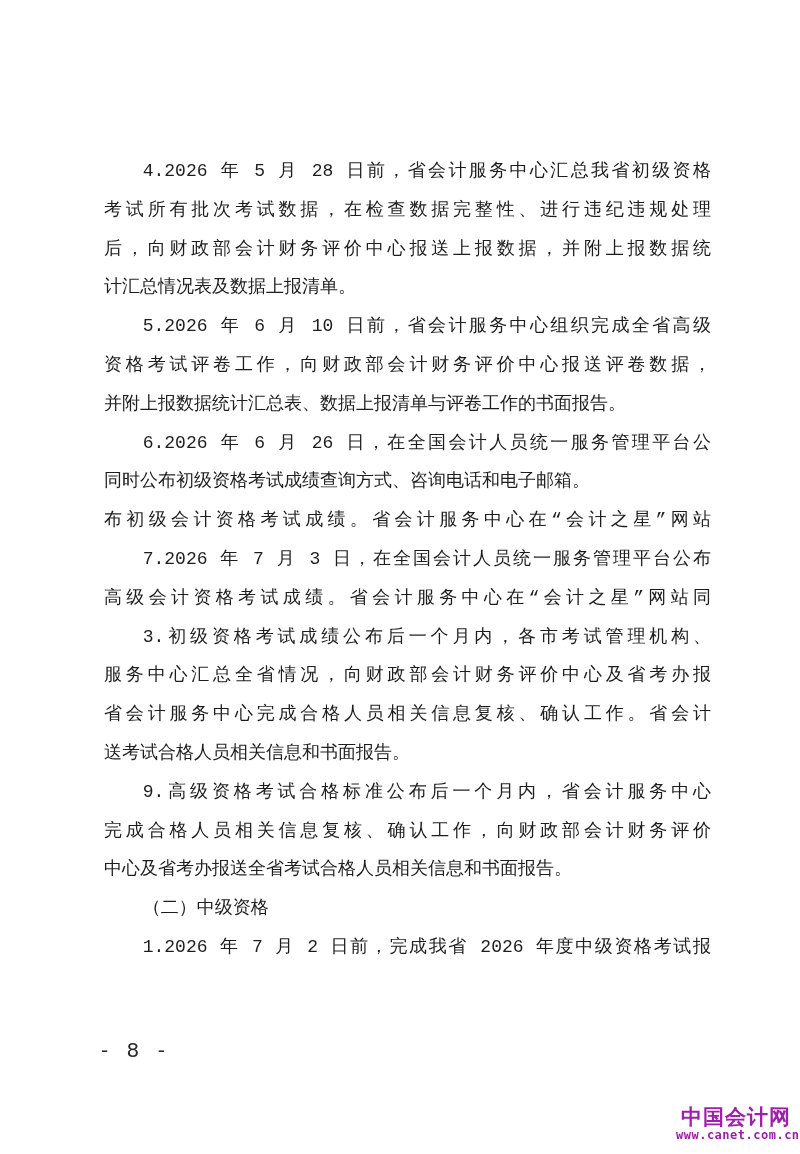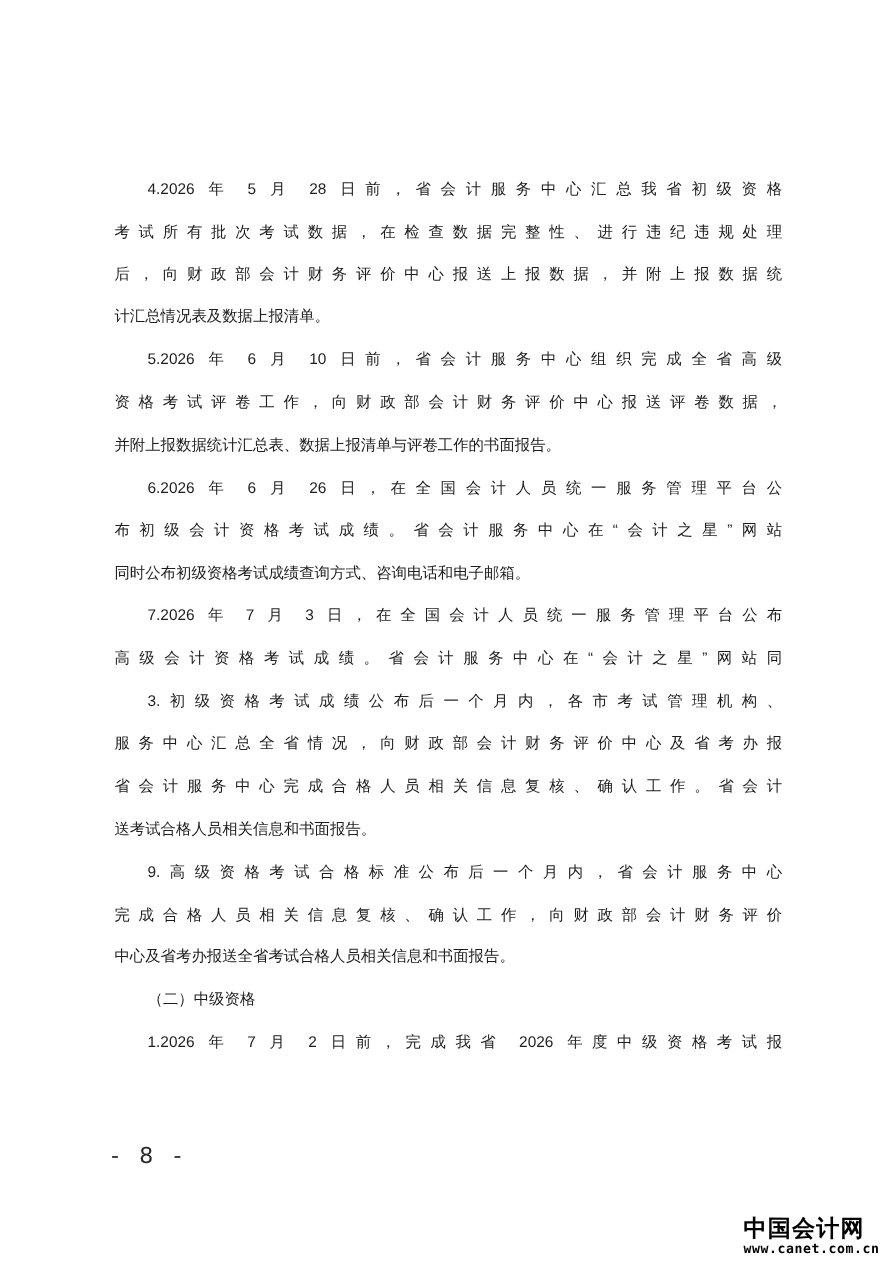--- a/index.html
+++ b/index.html
@@ -14,24 +14,24 @@
   .page {
     position: absolute;
     inset: 0;
     background: #ffffff;
   }
   .content {
     position: absolute;
     top: 152px;
     left: 104px;
     width: 607px;
-    font-size: 14px;
+    font-size: 18px;
     line-height: 38.8px;
     color: #1d1d1d;
-    font-family: Liberation Sans, sans-serif;
+    font-family: Liberation Mono, monospace;
   }
   .para { }
   .line {
     text-align: justify;
     text-align-last: auto;
     min-height: 38.8px;
   }
   .line.stretch {
     text-align-last: justify;
   }
@@ -48,22 +48,22 @@
     font-size: 20px;
     letter-spacing: 6px;
     color: #2a2a2a;
     font-family: "DejaVu Sans", sans-serif;
   }
   .watermark {
     position: absolute;
     left: 676px;
     top: 1106px;
     width: 120px;
-    text-align: left;
-    color: #000000;
+    text-align: center;
+    color: #a21caf;
     user-select: none;
   }
   .wm-name {
     font-size: 21px;
     font-weight: bold;
     letter-spacing: 1px;
     line-height: 23px;
     white-space: nowrap;
     font-family: "DejaVu Sans", sans-serif;
   }
@@ -88,22 +88,22 @@
         <div class="line stretch">后，向财政部会计财务评价中心报送上报数据，并附上报数据统</div>
         <div class="line">计汇总情况表及数据上报清单。</div>
       </div>
       <div class="para body">
         <div class="line first stretch">5.2026 年 6 月 10 日前，省会计服务中心组织完成全省高级</div>
         <div class="line stretch">资格考试评卷工作，向财政部会计财务评价中心报送评卷数据，</div>
         <div class="line">并附上报数据统计汇总表、数据上报清单与评卷工作的书面报告。</div>
       </div>
       <div class="para body">
         <div class="line first stretch">6.2026 年 6 月 26 日，在全国会计人员统一服务管理平台公</div>
+        <div class="line">同时公布初级资格考试成绩查询方式、咨询电话和电子邮箱。</div>
         <div class="line stretch">布初级会计资格考试成绩。省会计服务中心在“会计之星”网站</div>
-        <div class="line">同时公布初级资格考试成绩查询方式、咨询电话和电子邮箱。</div>
       </div>
       <div class="para body">
         <div class="line first stretch">7.2026 年 7 月 3 日，在全国会计人员统一服务管理平台公布</div>
         <div class="line stretch">高级会计资格考试成绩。省会计服务中心在“会计之星”网站同</div>
       </div>
       <div class="para body">
         <div class="line first stretch">3.初级资格考试成绩公布后一个月内，各市考试管理机构、</div>
         <div class="line stretch">服务中心汇总全省情况，向财政部会计财务评价中心及省考办报</div>
         <div class="line stretch">省会计服务中心完成合格人员相关信息复核、确认工作。省会计</div>
         <div class="line">送考试合格人员相关信息和书面报告。</div>

